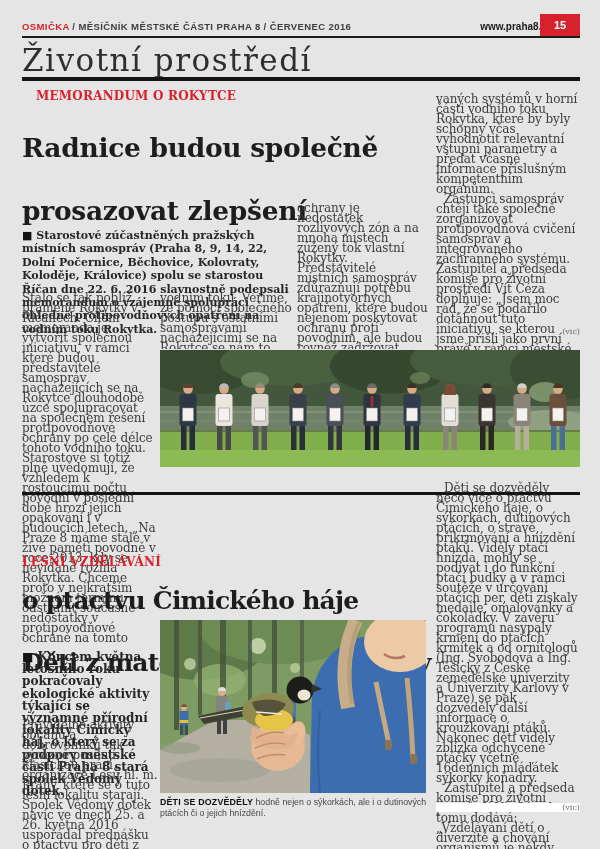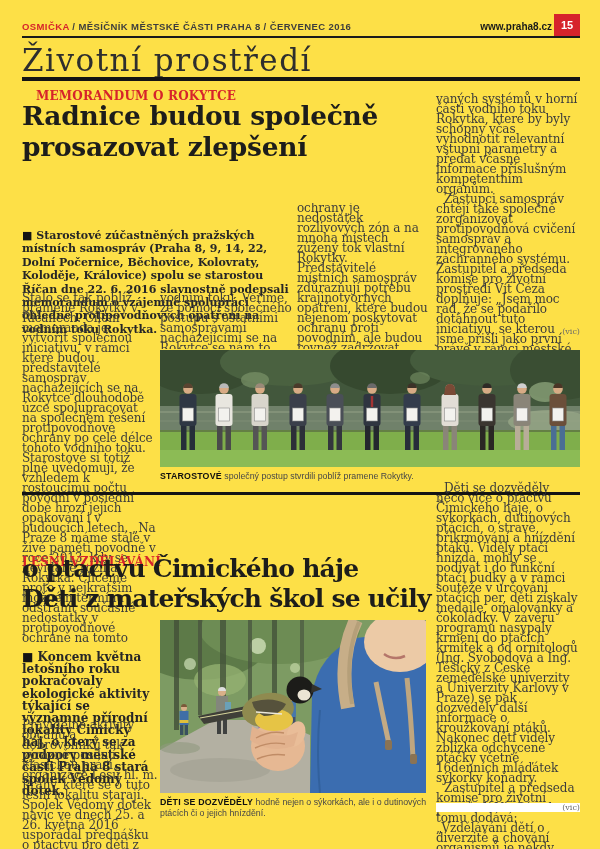--- a/index.html
+++ b/index.html
@@ -1,37 +1,37 @@
 <!DOCTYPE html>
 <html><head>
 <meta charset="utf-8">
 <style>
   html,body{margin:0;padding:0;background:#ffffff;}
-  .page{position:relative;width:600px;height:849px;background:#fde047;overflow:hidden;
+  .page{position:relative;width:600px;height:849px;background:#e5e5e5;overflow:hidden;
         font-family:"DejaVu Serif",serif;}
   .abs{position:absolute;}
   .serif{font-family:"DejaVu Serif",serif;}
 
   
   .brand-line{left:22px;top:21px;font-size:9.5px;font-weight:bold;letter-spacing:.4px;
               font-family:"Liberation Sans",sans-serif;color:#3d3d3d;}
   .brand{color:#d6232b;}
   .website{right:48px;top:21px;font-size:10px;font-weight:bold;color:#1a1a1a;
            font-family:"Liberation Sans",sans-serif;}
-  .pagebox{right:20px;top:14px;width:26px;height:22px;background:#d6232b;color:#fff;
+  .pagebox{right:20px;top:14px;width:40px;height:22px;background:#d6232b;color:#fff;
            display:flex;align-items:center;justify-content:center;font-size:11px;font-weight:bold;
            font-family:"Liberation Sans",sans-serif;}
   .header-rule{left:22px;top:36px;width:558px;height:2px;background:#1a1a1a;}
   .section-title{left:22px;top:42px;font-size:31px;color:#2e2e2e;letter-spacing:1.5px;}
   .section-rule{left:22px;top:77px;width:558px;height:4px;background:#141414;}
 
   
   .kicker{font-size:12px;font-weight:bold;color:#d6232b;letter-spacing:.2px;}
   .headline{font-weight:bold;color:#1d1d1b;letter-spacing:-.3px;}
-  .headline span{display:block;white-space:nowrap;}
+  .headline span{display:block;white-space:nowrap;margin-top:32px;}
   .h1{font-size:26.5px;line-height:31px;}
   .h2{font-size:25px;line-height:30px;letter-spacing:-.8px;}
   .lead{font-weight:bold;color:#262626;margin-top:30px;}
   .lead-a1{font-size:11px;line-height:13.4px;width:276px;}
   .lead-a2{font-size:12px;line-height:12.2px;width:136px;}
   .bullet{color:#141414;}
   .body-col{font-size:12px;line-height:10px;color:#3c3c3c;letter-spacing:-.1px;}
   .indent{text-indent:8px;}
   .byline{font-size:8px;color:#6a6a6a;text-align:right;}
   .caption{font-size:8.8px;color:#474747;font-family:"Liberation Sans",sans-serif;line-height:11px;}
@@ -174,21 +174,20 @@
       </g>
     <g transform="translate(398,34)">
         <rect x="-7" y="40" width="5.5" height="26" fill="#4a6e94"></rect>
         <rect x="1.5" y="40" width="5.5" height="26" fill="#4a6e94"></rect>
         <rect x="-8.5" y="10" width="17" height="32" rx="3" fill="#6b4f3a"></rect>
         <circle cx="0" cy="5" r="4.8" fill="#d8ab85"></circle>
         <path d="M-4.8,4 a4.8 4.8 0 0 1 9.6 0 z" fill="#4a3526"></path>
         <rect x="-5.5" y="24" width="11" height="13" fill="#f3f2ee" stroke="#8a8a8a" stroke-width=".6"></rect>
       </g>
   </svg>
-  <div class="abs caption" style="left:160px;top:471px;width:420px;"><span class="cap-lead">STAROSTOVÉ</span><span> společný postup stvrdili poblíž pramene Rokytky.</span></div>
 
   <div class="abs divider"></div>
 
   <div class="abs" style="left:436px;top:483px;width:144px;">
     <p class="body-col indent" style="margin:0;">Děti se dozvěděly něco více o ptactvu Čimického háje, o sýkorkách, dutinových ptácích, o stravě, přikrmování a hnízdění ptáků. Viděly ptačí hnízda, mohly se podívat i do funkční ptačí budky a v rámci soutěže v určování ptačích per, děti získaly medaile, omalovánky a čokoládky. V závěru programu nasypaly krmení do ptačích krmítek a od ornitologů (Ing. Svobodová a Ing. Těšický z České zemědělské univerzity a Univerzity Karlovy v Praze) se pak dozvěděly další informace o kroužkování ptáků. Nakonec děti viděly zblízka odchycené ptáčky včetně 16denních mláďátek sýkorky koňadry.</p>
     <p class="body-col indent" style="margin:0;">Zastupitel a předseda komise pro životní prostředí Vít Céza k tomu dodává: „Vzdělávání dětí o diverzitě a chování organismů je někdy podceňované, ale nesmírně významné pro budoucí ochranu a zlepšování stavu české krajiny. Městská část bude v těchto aktivitách jednoznačně nápomocna.“</p>
   </div>
   <div class="abs byline" style="left:436px;top:803px;width:144px;background:#fff;">(vic)</div>
 
   <div class="abs kicker" style="left:22px;top:542px;margin-top:13px;">LESNÍ VZDĚLÁVÁNÍ</div>

